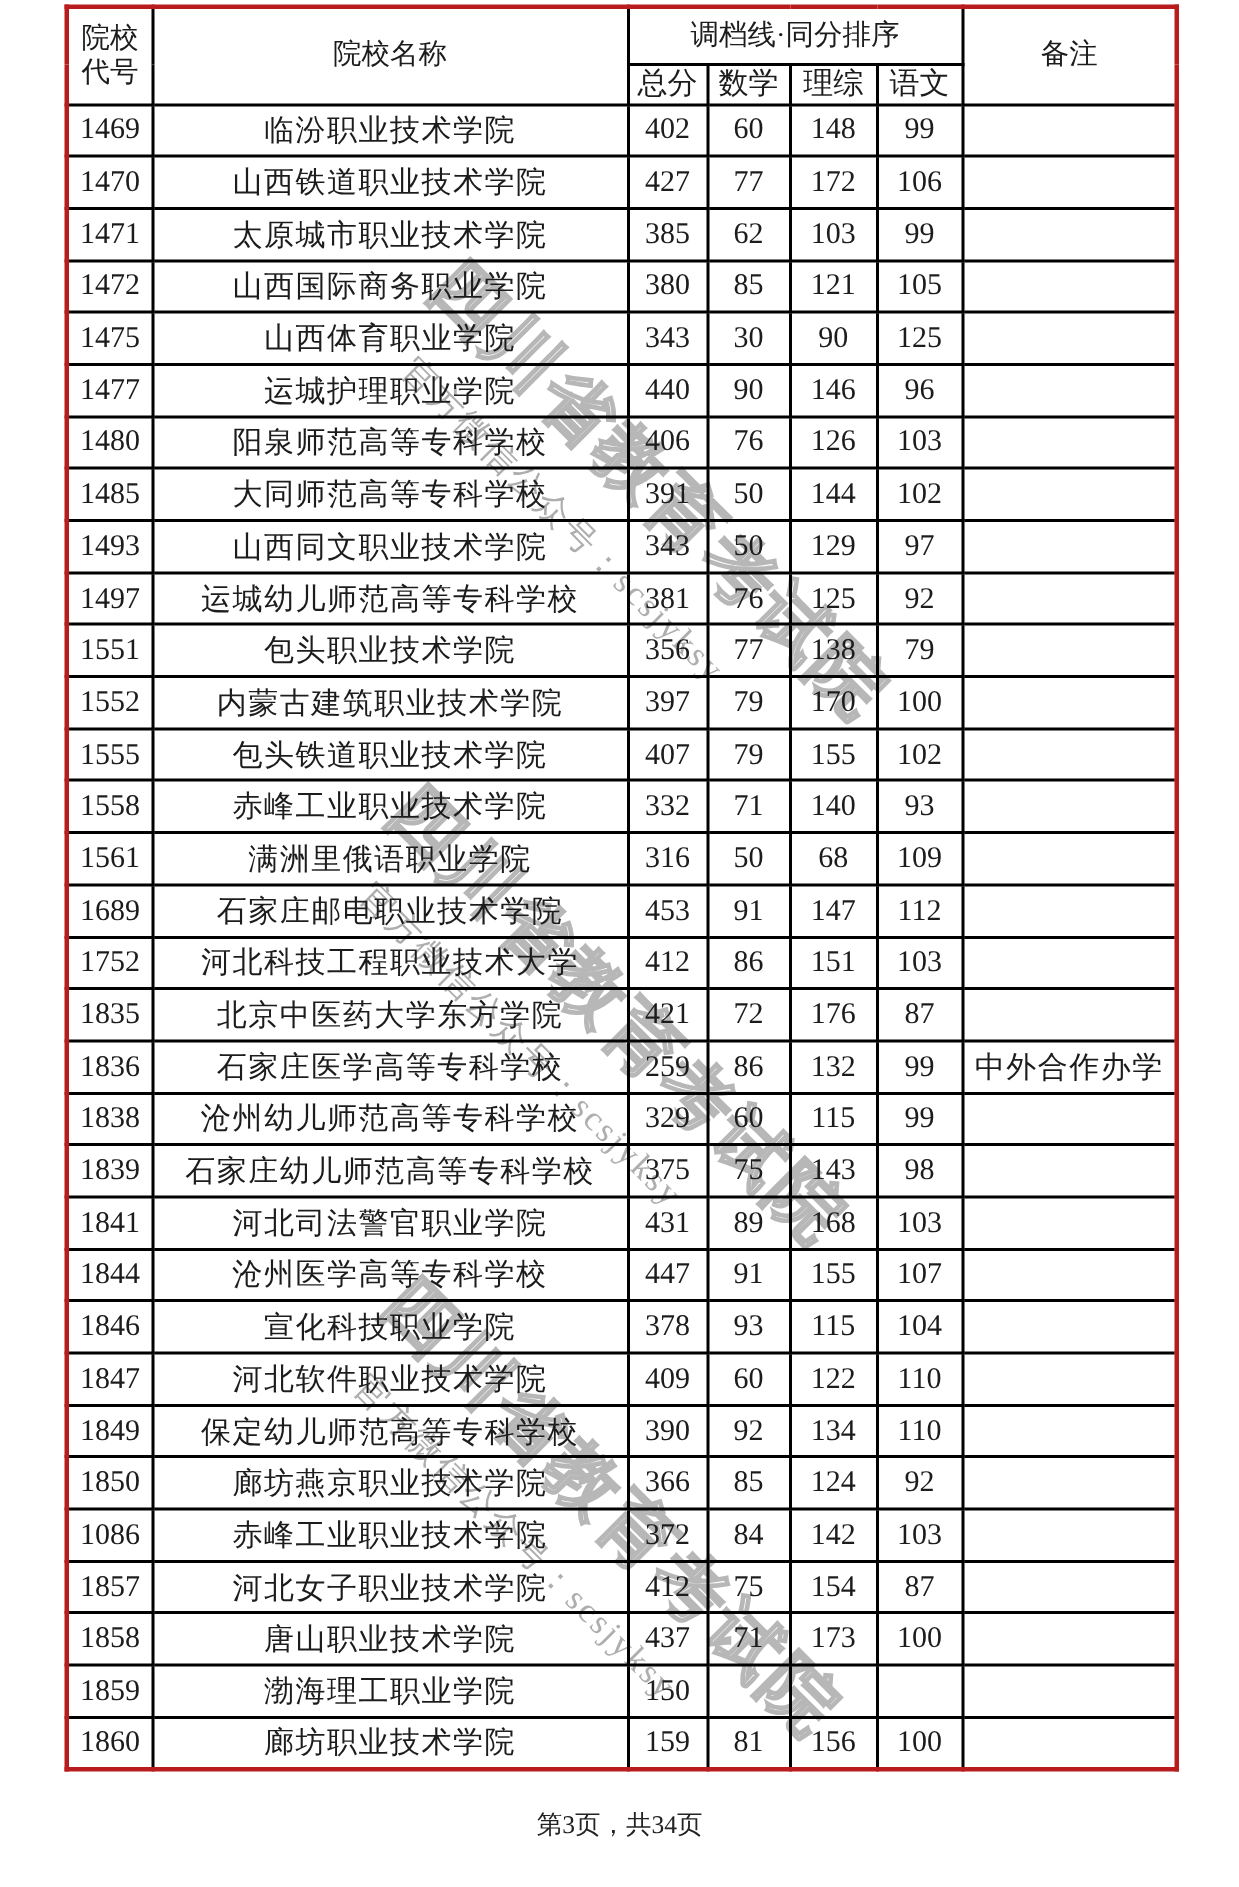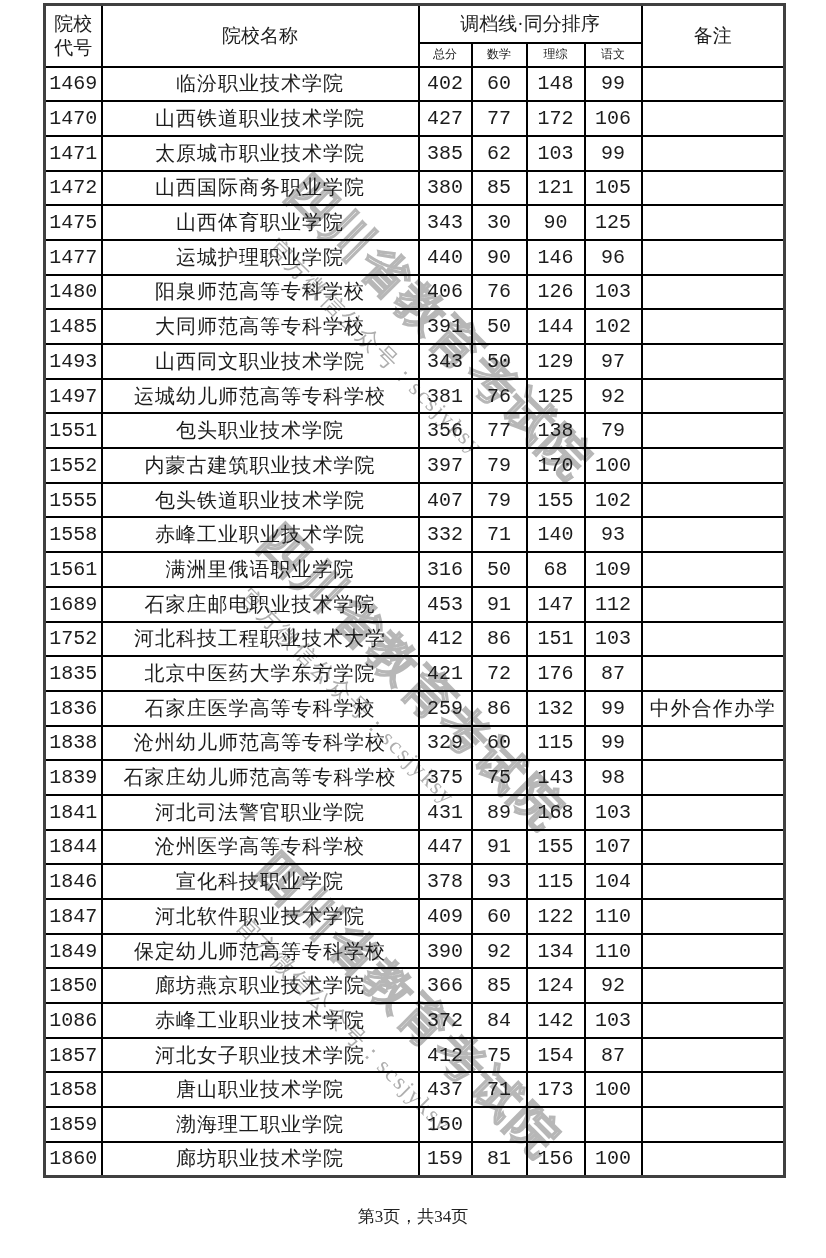--- a/index.html
+++ b/index.html
@@ -40,36 +40,36 @@
   .wm-3{left:286px;top:838px;}
   
   table.scores{
     position:absolute;
     left:43px;top:3px;
     width:740px;
     border-collapse:collapse;
     table-layout:fixed;
     z-index:2;
     background:transparent;
-    border:3px solid #404040;
+    border:3px solid #b91c1c;
   }
   table.scores th,table.scores td{
     border:2px solid #000;
     text-align:center;
     vertical-align:middle;
     padding:0 2px;
     font-weight:400;
     overflow:hidden;
   }
   table.scores th{font-size:19px;line-height:1.25;}
   table.scores td{font-size:20px;}
   tr.hdr-top{height:38px;}
   tr.hdr-sub{height:24px;}
-  tr.hdr-sub th{font-size:12px;}
-  tbody tr{height:34.7px;font-family:Liberation Mono, monospace;}
+  tr.hdr-sub th{font-size:20px;}
+  tbody tr{height:34.7px;}
   td.c-name{letter-spacing:1px;}
   td.c-remark{font-size:19px;letter-spacing:1px;}
   
   .footer{
     position:absolute;
     left:0;top:1205px;width:826px;
     text-align:center;
     font-size:17px;
     color:#222;
     z-index:2;

